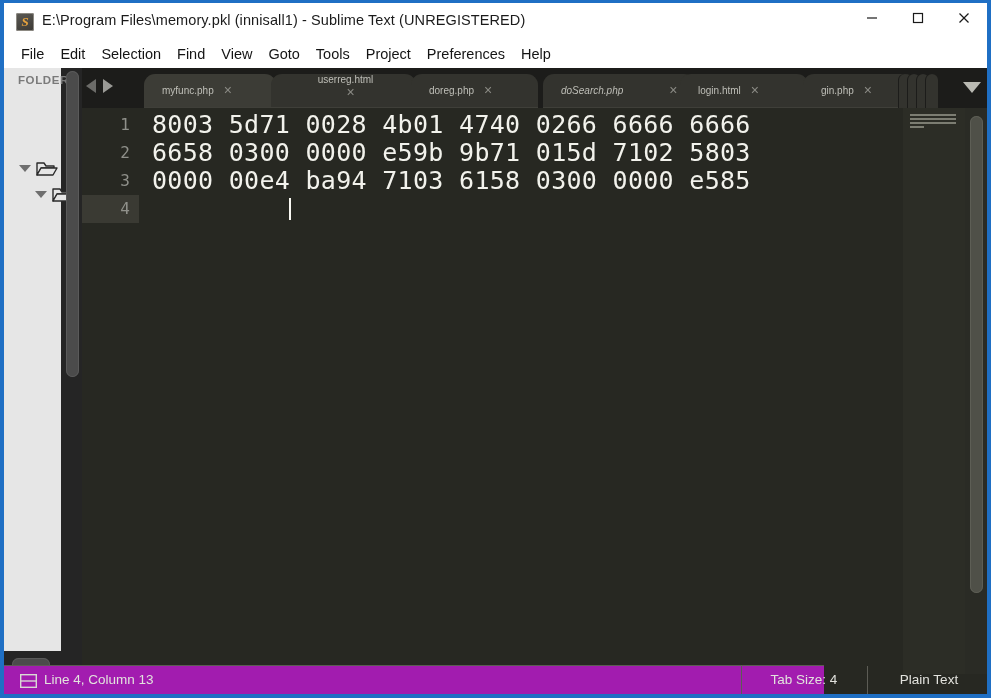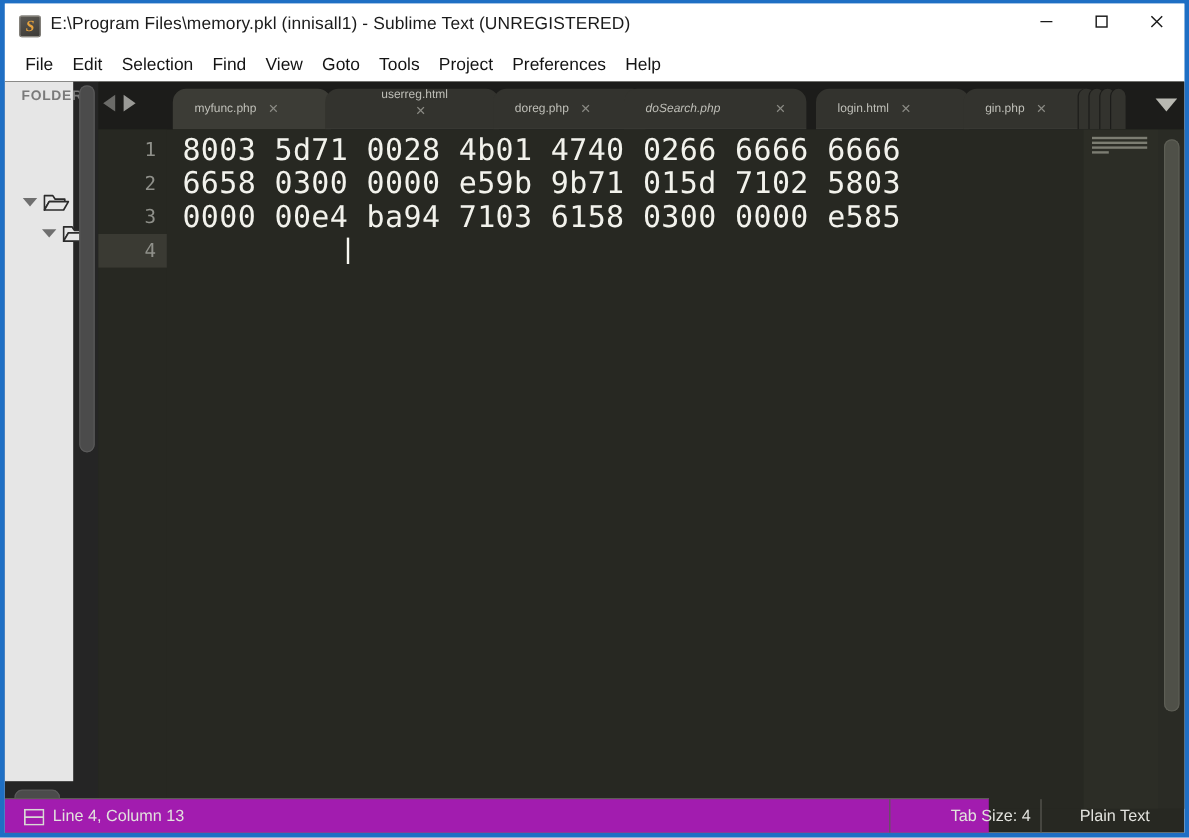--- a/index.html
+++ b/index.html
@@ -445,21 +445,21 @@
           <span class="tab-close">×</span>
         </div>
         <div class="tab" style="left: 189px; width: 145px; flex-direction: column;">
           <span class="tab-label">userreg.html</span>
           <span class="tab-close">×</span>
         </div>
         <div class="tab" style="left: 329px; width: 127px;">
           <span class="tab-label">doreg.php</span>
           <span class="tab-close">×</span>
         </div>
-        <div class="tab preview" style="left: 438px; width: 152px; gap: 36px;">
+        <div class="tab preview" style="left: 461px; width: 152px; gap: 36px;">
           <span class="tab-label">doSearch.php</span>
           <span class="tab-close">×</span>
         </div>
         <div class="tab" style="left: 598px; width: 128px;">
           <span class="tab-label">login.html</span>
           <span class="tab-close">×</span>
         </div>
         <div class="tab" style="left: 721px; width: 113px;">
           <span class="tab-label">gin.php</span>
           <span class="tab-close">×</span>
@@ -502,17 +502,17 @@
       <svg width="17" height="14" viewBox="0 0 17 14">
         <rect x="0.7" y="0.7" width="15.6" height="12.6" fill="none" stroke="#d9d9d4" stroke-width="1.4"></rect>
         <line x1="0.7" y1="7" x2="16.3" y2="7" stroke="#d9d9d4" stroke-width="1.4"></line>
       </svg>
     </span>
     <span id="status-position">Line 4, Column 13</span>
 
     <span class="status-sep" style="left:737px;"></span>
     <span class="status-sep" style="left:863px;"></span>
 
-    <span class="status-right-item" style="left:745px; width:110px;text-align:right;">Tab Size: 4</span>
+    <span class="status-right-item" style="left:745px; width:110px;">Tab Size: 4</span>
     <span class="status-right-item" style="left:871px; width:108px;">Plain Text</span>
   </div>
 
 </div>
 
 </body></html>

